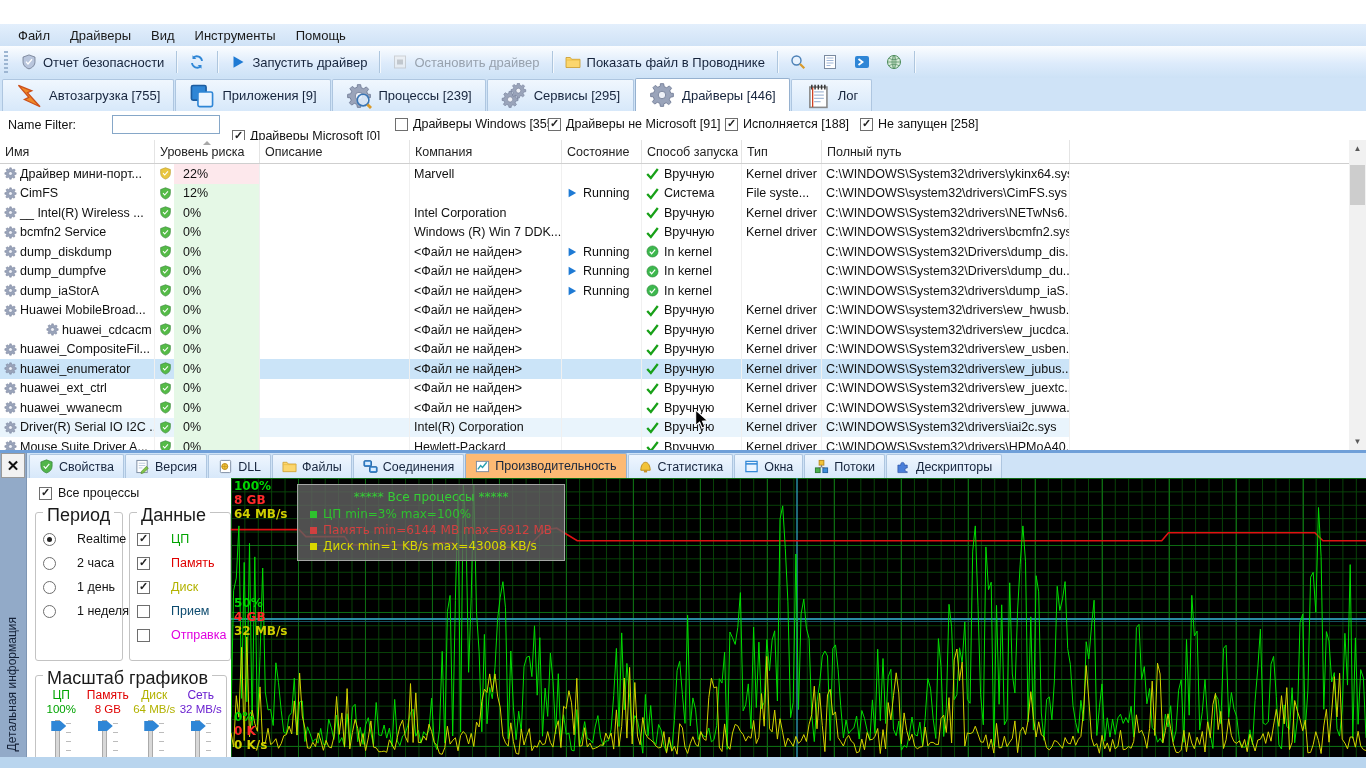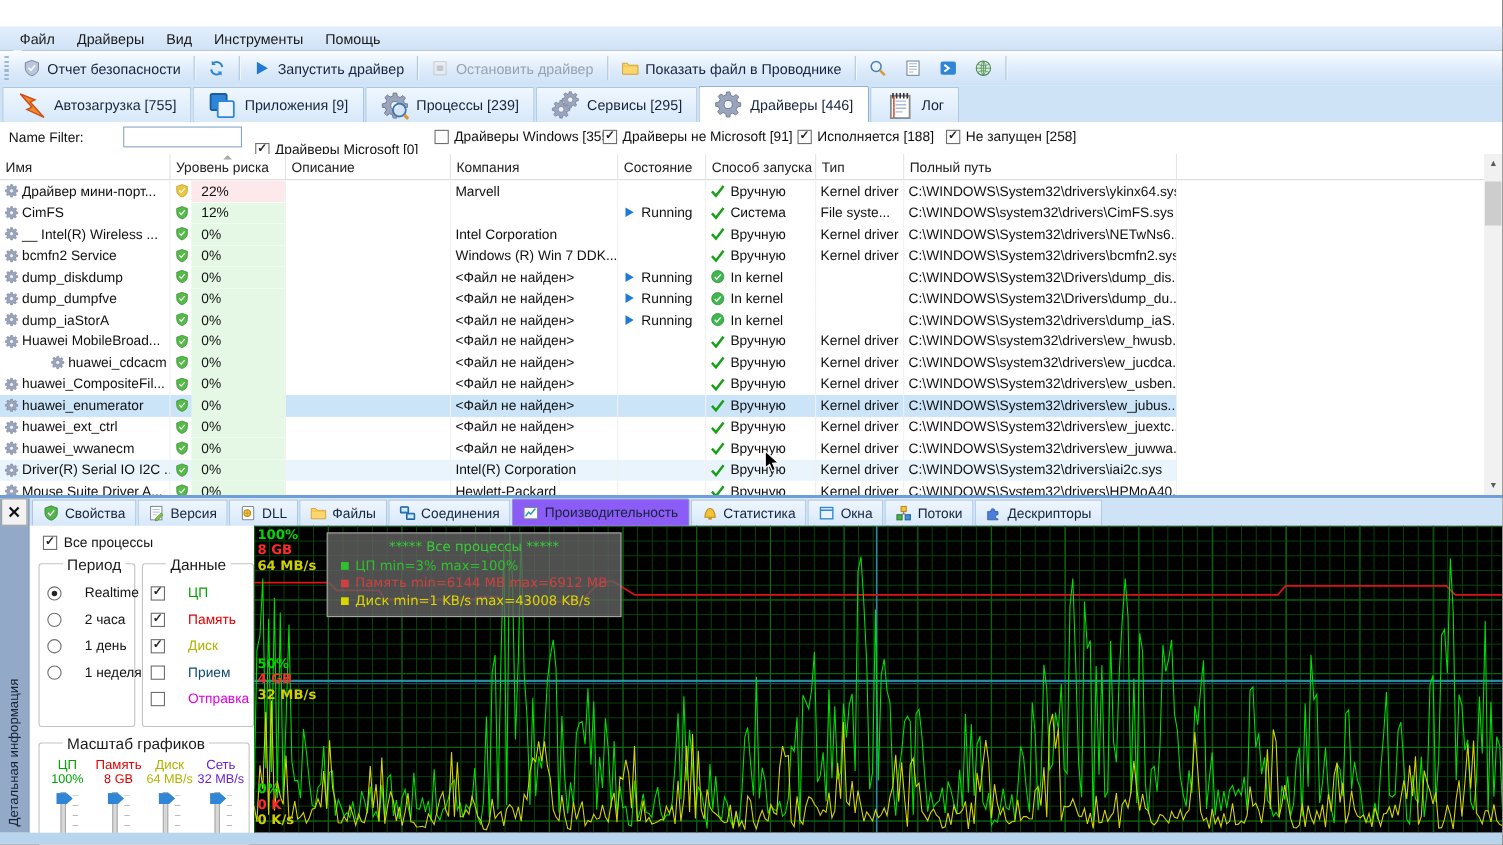--- a/index.html
+++ b/index.html
@@ -79,28 +79,28 @@
           box-sizing:border-box;display:flex;align-items:center;justify-content:center;
           font-size:15px;font-weight:700;color:#111;}
   .dsidelabel{position:absolute;left:5px;bottom:6px;font-size:12px;color:#152238;
               writing-mode:vertical-rl;transform:rotate(180deg);white-space:nowrap;}
   .dmain{position:absolute;left:27px;top:0;width:1339px;height:304px;}
   .dtabs{position:absolute;left:0;top:0;width:1339px;height:25px;background:#cfe3f7;display:flex;
          align-items:flex-end;padding-left:2px;box-sizing:border-box;}
   .dtab{height:24px;display:flex;align-items:center;gap:5px;padding:0 9px;font-size:12.5px;color:#16243c;
         background:linear-gradient(#eff6fe,#d7e8fa);border:1px solid #aec6e0;border-bottom:none;
         border-radius:2px 2px 0 0;margin-right:1px;white-space:nowrap;box-sizing:border-box;}
-  .dtab.active{background:#8b5cf6;height:25px;border-color:#96b1cf;z-index:2;}
+  .dtab.active{background:#fdba74;height:25px;border-color:#96b1cf;z-index:2;}
   .dcontent{position:absolute;left:0;top:25px;width:1339px;height:279px;background:#fff;}
   
   .options{position:absolute;left:2px;top:0;width:202px;height:279px;font-size:12.5px;color:#141414;box-sizing:border-box;}
   .allproc{display:flex;align-items:center;gap:6px;margin:8px 0 0 10px;}
   .grouprow{display:flex;gap:6px;margin:12px 4px 0 6px;}
   .group{position:relative;border:1px solid #c3c3c3;border-radius:3px;background:#fff;}
-  .gtitle{position:absolute;top:-8px;left:21px;background:#fff;padding:0 4px;font-size:14px;color:#1a1a1a;white-space:nowrap;}
+  .gtitle{position:absolute;top:-8px;left:7px;background:#fff;padding:0 4px;font-size:18px;color:#1a1a1a;white-space:nowrap;}
   .gperiod{width:88px;padding:13px 4px 8px 7px;box-sizing:border-box;}
   .gdata{flex:1;padding:13px 4px 8px 7px;box-sizing:border-box;}
   .optline{display:flex;align-items:center;gap:21px;margin:6px 0 10px 0;white-space:nowrap;}
   .gscale{margin:14px 4px 0 6px;padding:12px 2px 6px;box-sizing:border-box;}
   .slrow{display:flex;}
   .slidercol{width:47px;display:flex;flex-direction:column;align-items:center;font-size:11.5px;}
   .sl-name{font-size:12px;}
   .sl-max{margin-top:1px;white-space:nowrap;}
   .sl-body{position:relative;height:46px;width:26px;margin:5px 0 3px;}
   .sl-track{position:absolute;left:7px;top:0;bottom:0;width:3px;background:#d8d8d8;border:1px solid #aaa;}

